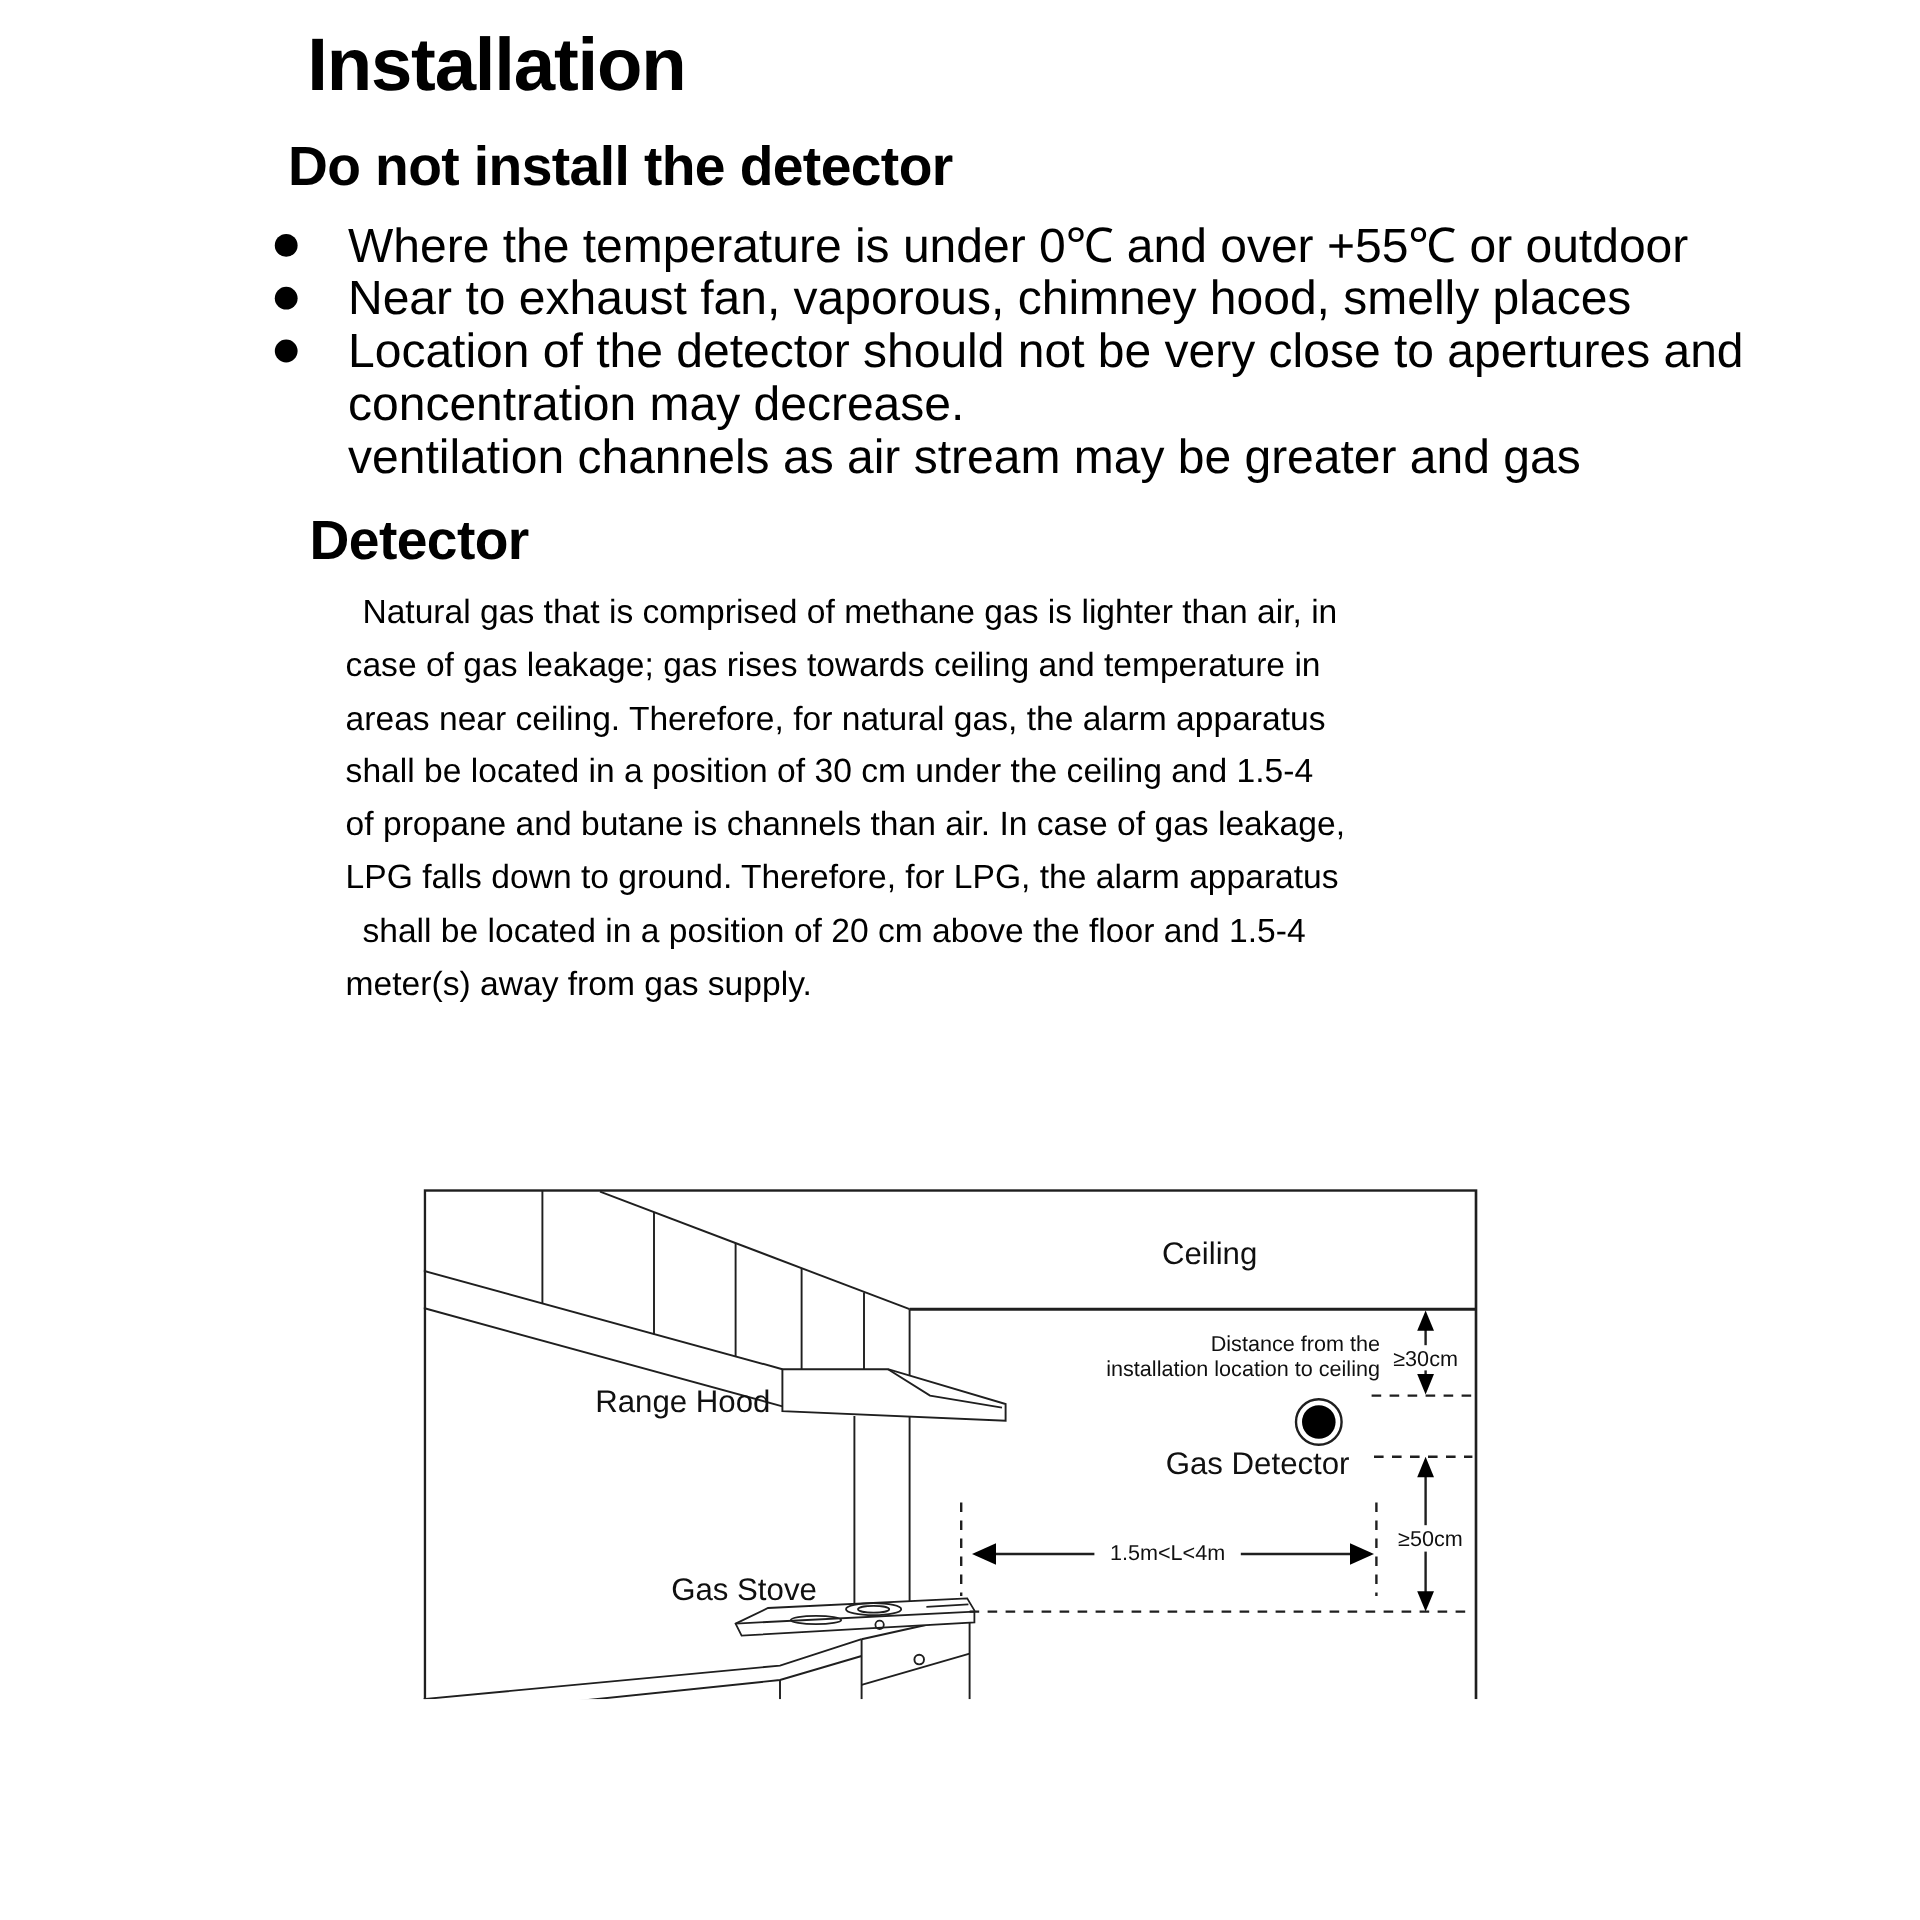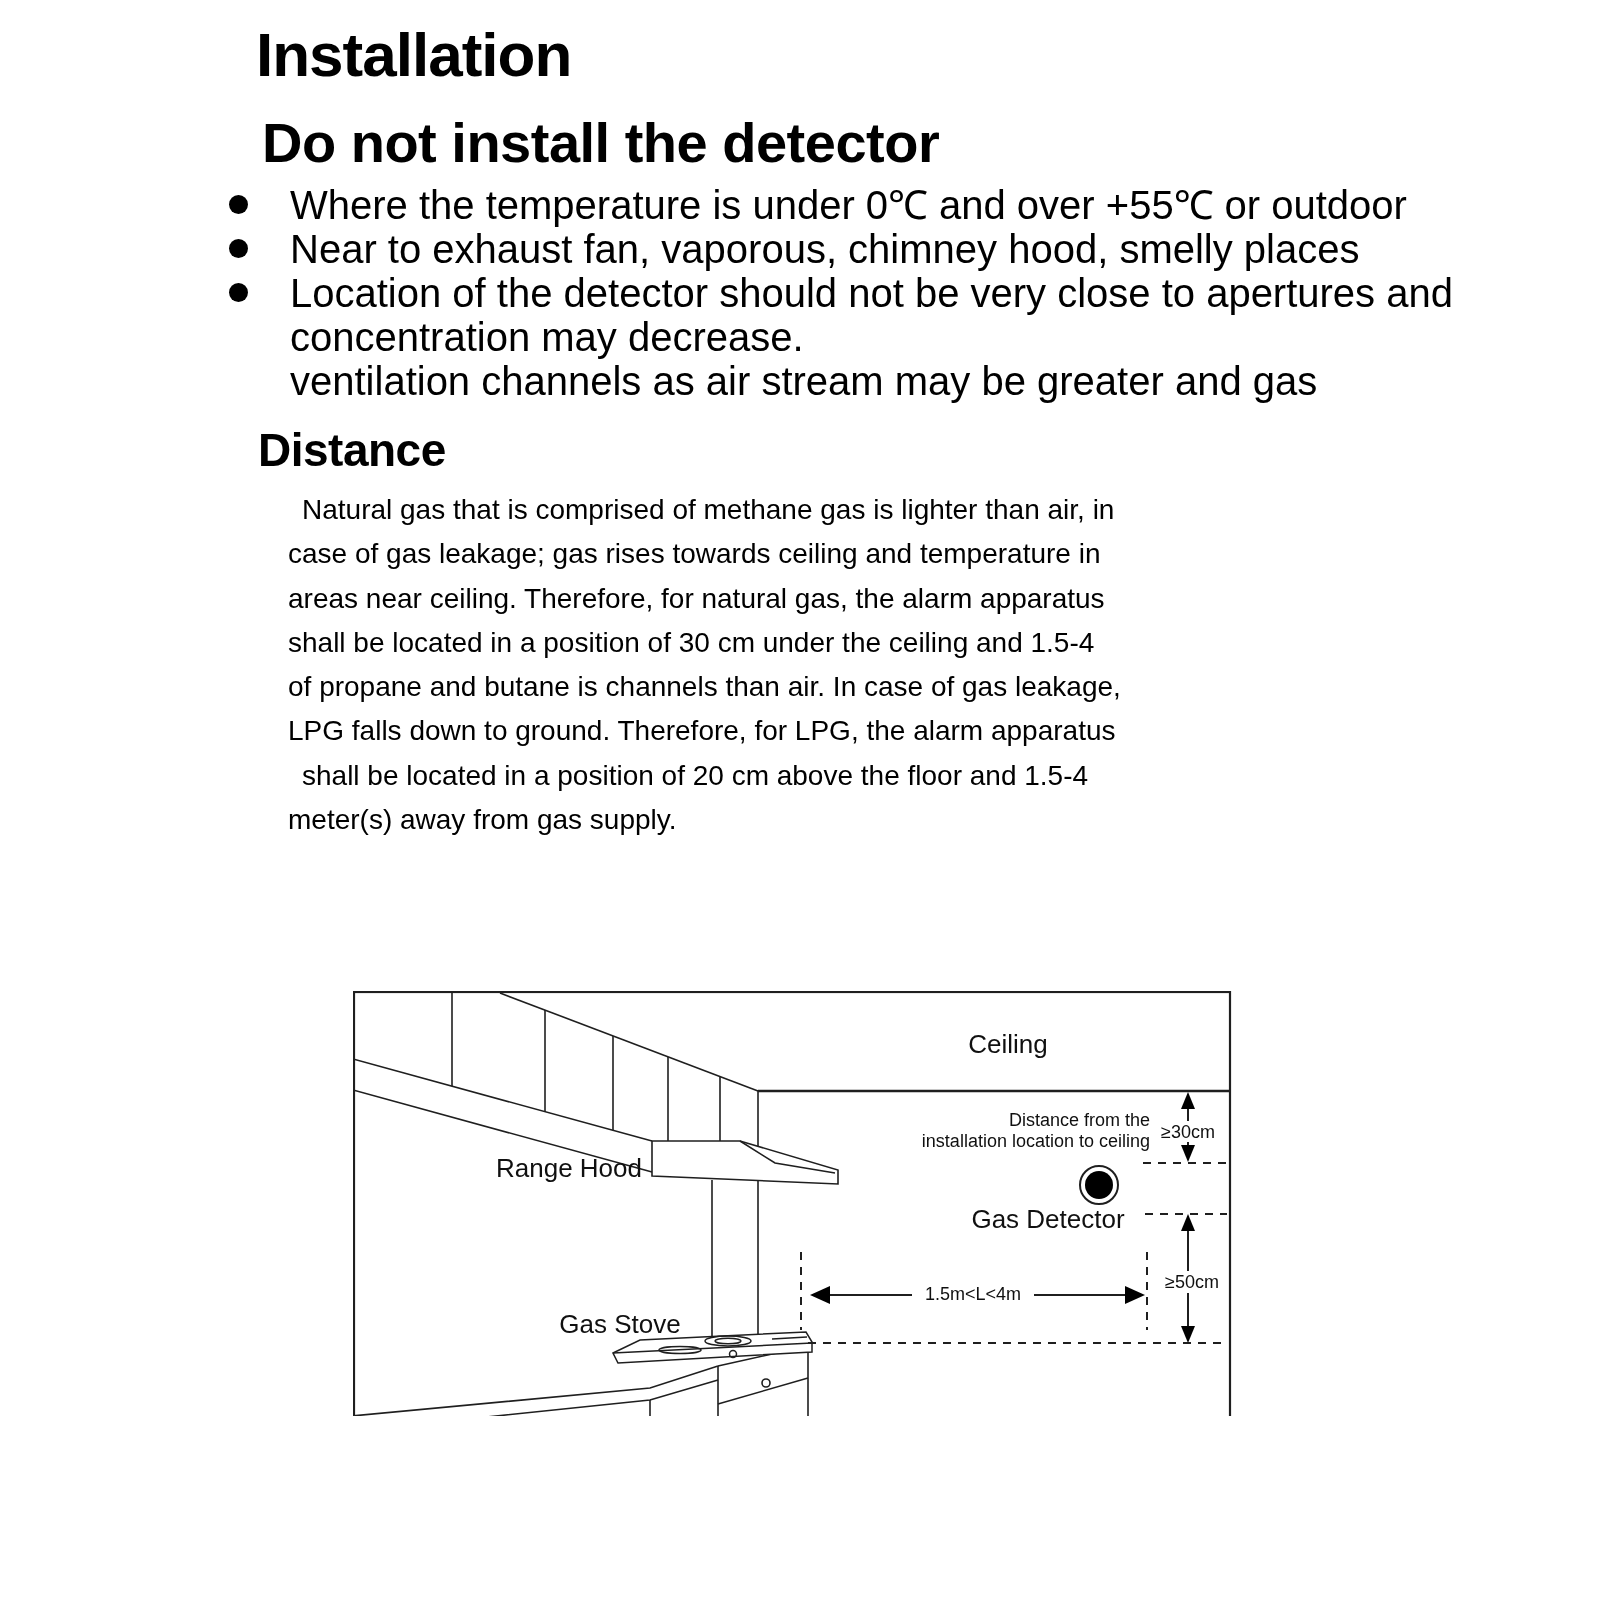--- a/index.html
+++ b/index.html
@@ -2,21 +2,21 @@
 <html><head>
 <meta charset="utf-8">
 <style>
   html,body{margin:0;padding:0;background:#ffffff;}
   .page{
     position:relative;width:1600px;height:1416px;background:#ffffff;
     font-family:"Liberation Sans",sans-serif;color:#000;overflow:hidden;
   }
   .abs{position:absolute;white-space:nowrap;}
   .h1{left:256px;top:22px;font-size:62px;font-weight:bold;letter-spacing:-1px;line-height:1.05;}
-  .h2{left:262px;top:114px;font-size:56px;font-weight:bold;letter-spacing:-0.5px;line-height:1.05;}
+  .h2{left:240px;top:114px;font-size:46px;font-weight:bold;letter-spacing:-0.5px;line-height:1.05;}
   .h3{left:258px;top:426px;font-size:46px;font-weight:bold;letter-spacing:-0.5px;line-height:1.05;}
   .bullets{left:229px;top:183px;font-size:40px;line-height:44px;}
   .bullet{position:relative;padding-left:61px;}
   .dot{
     position:absolute;left:0;top:12px;width:19px;height:19px;border-radius:50%;
     background:#000;display:inline-block;
   }
   .para{left:288px;top:488px;font-size:28px;line-height:44.3px;}
   .para .indent1{padding-left:14px;}
   .diagram{position:absolute;left:353px;top:991px;}
@@ -43,21 +43,21 @@
       <div>Near to exhaust fan, vaporous, chimney hood, smelly places</div>
     </div>
     <div class="bullet">
       <span class="dot"></span>
       <div>Location of the detector should not be very close to apertures and</div>
       <div>concentration may decrease.</div>
       <div>ventilation channels as air stream may be greater and gas</div>
     </div>
   </div>
 
-  <div class="abs h3">Distance</div>
+  <div class="abs h3">Detector</div>
 
   <div class="abs para">
     <div class="indent1">Natural gas that is comprised of methane gas is lighter than air, in</div>
     <div>case of gas leakage; gas rises towards ceiling and temperature in</div>
     <div>areas near ceiling. Therefore, for natural gas, the alarm apparatus</div>
     <div>shall be located in a position of 30 cm under the ceiling and 1.5-4</div>
     <div>of propane and butane is channels than air. In case of gas leakage,</div>
     <div>LPG falls down to ground. Therefore, for LPG, the alarm apparatus</div>
     <div class="indent1">shall be located in a position of 20 cm above the floor and 1.5-4</div>
     <div>meter(s) away from gas supply.</div>

